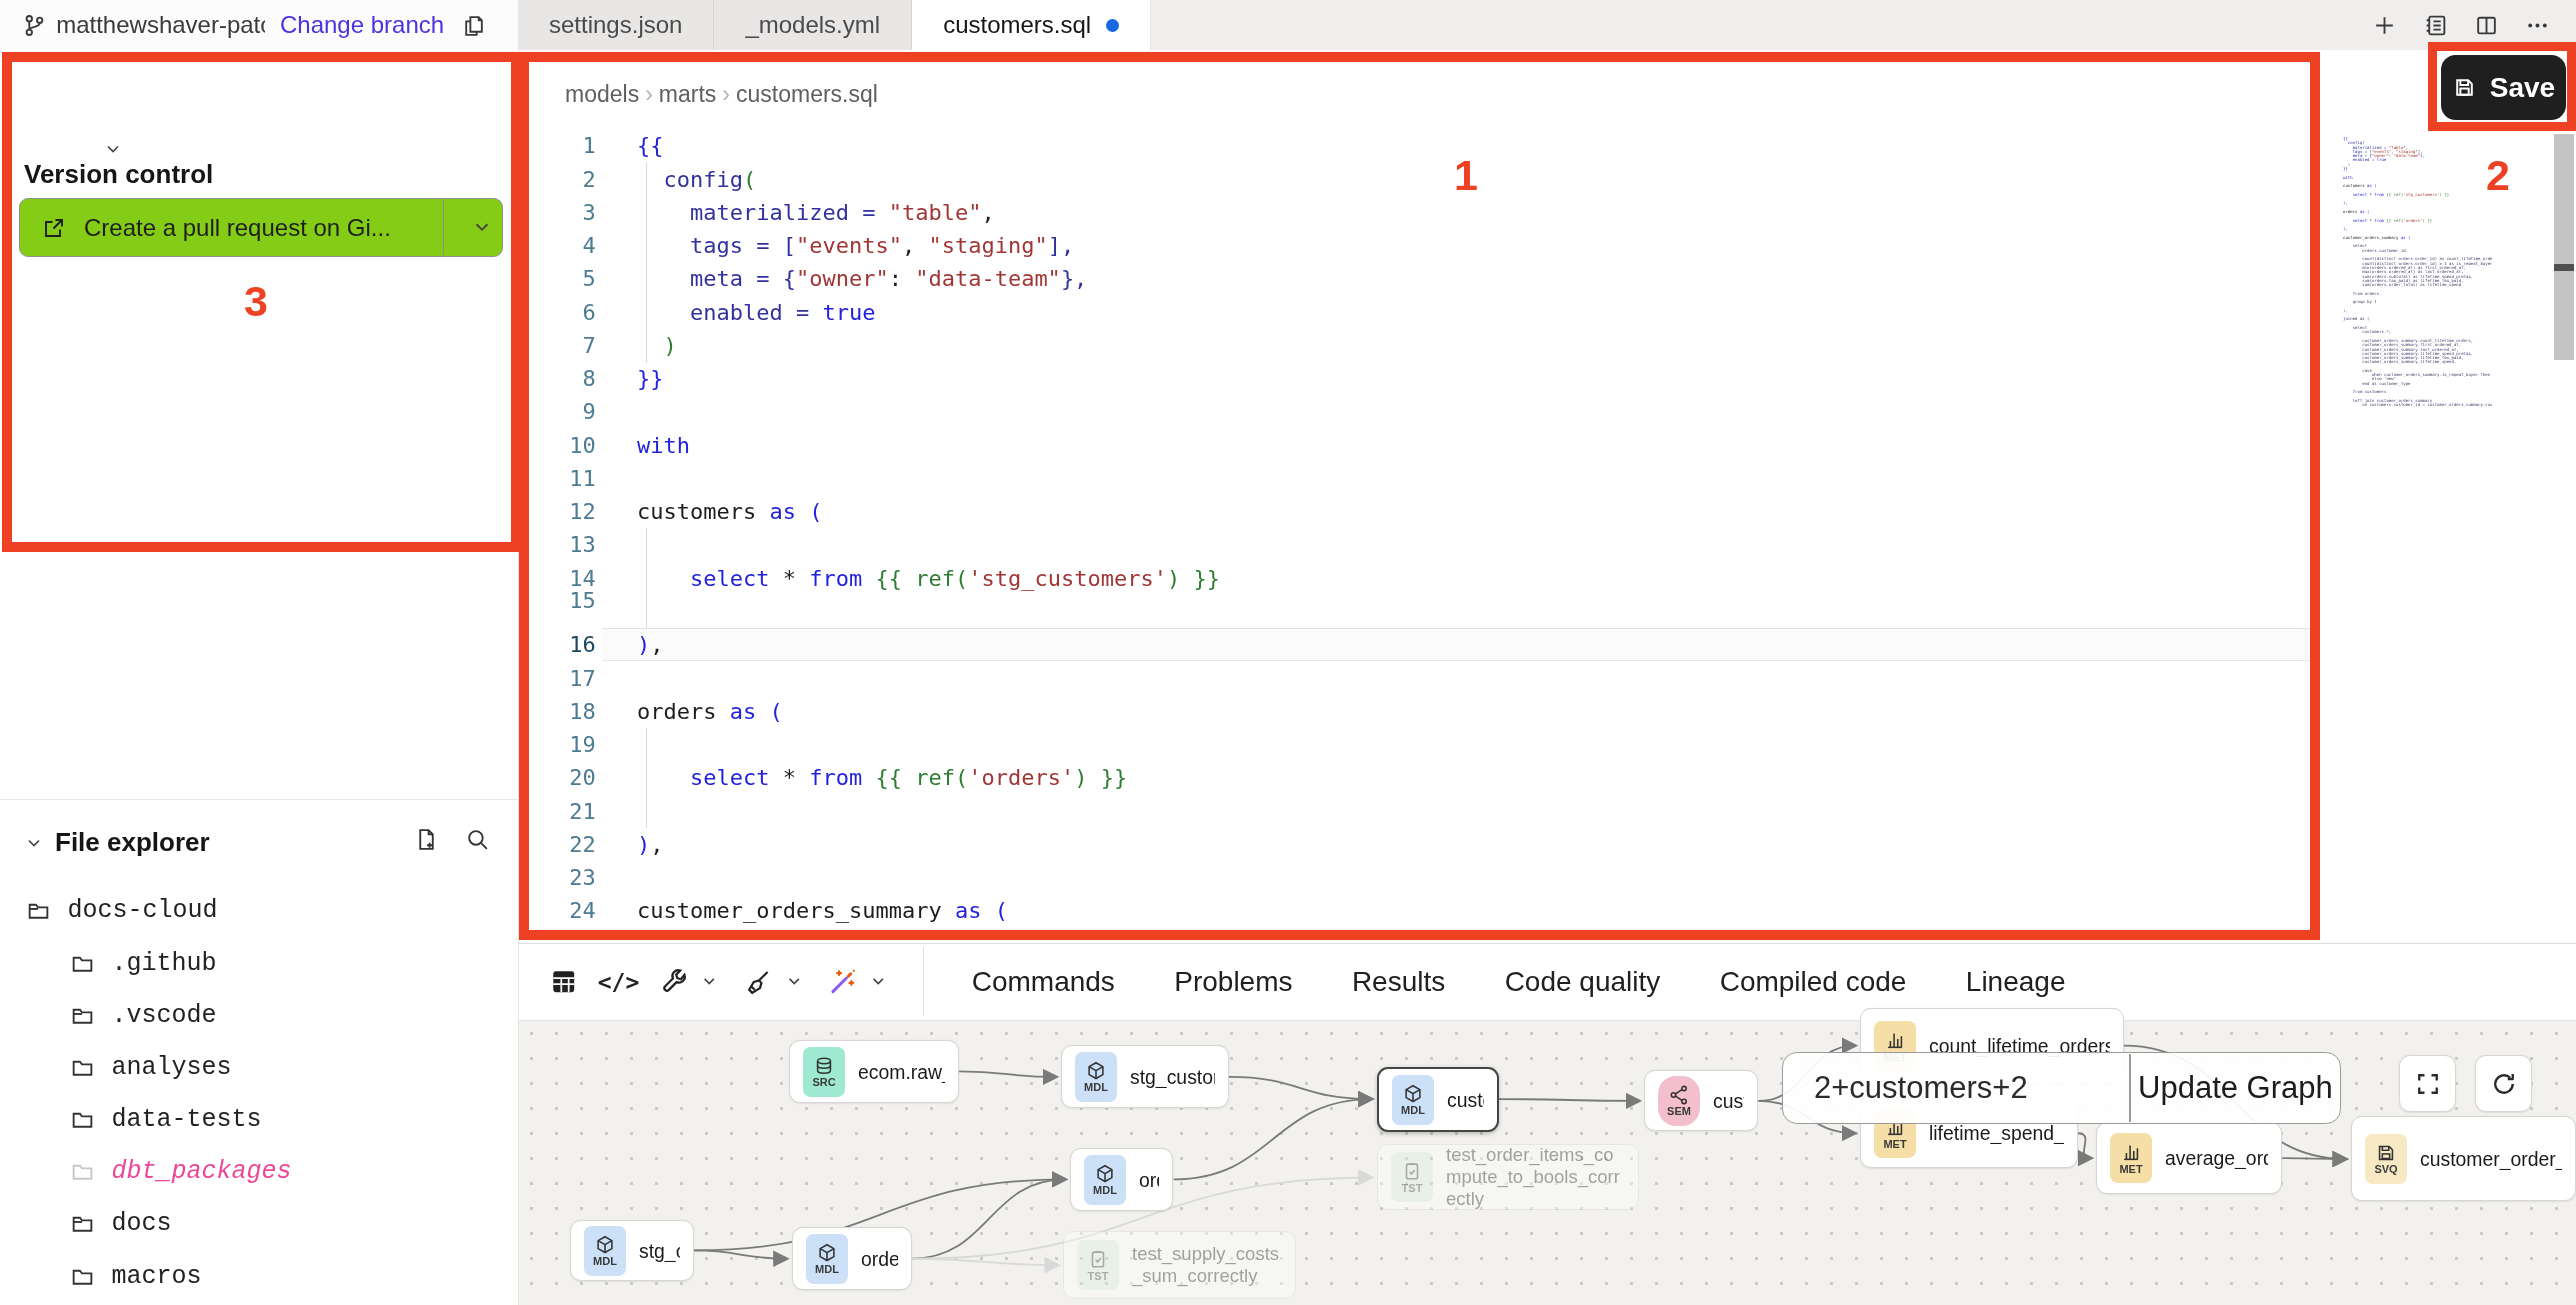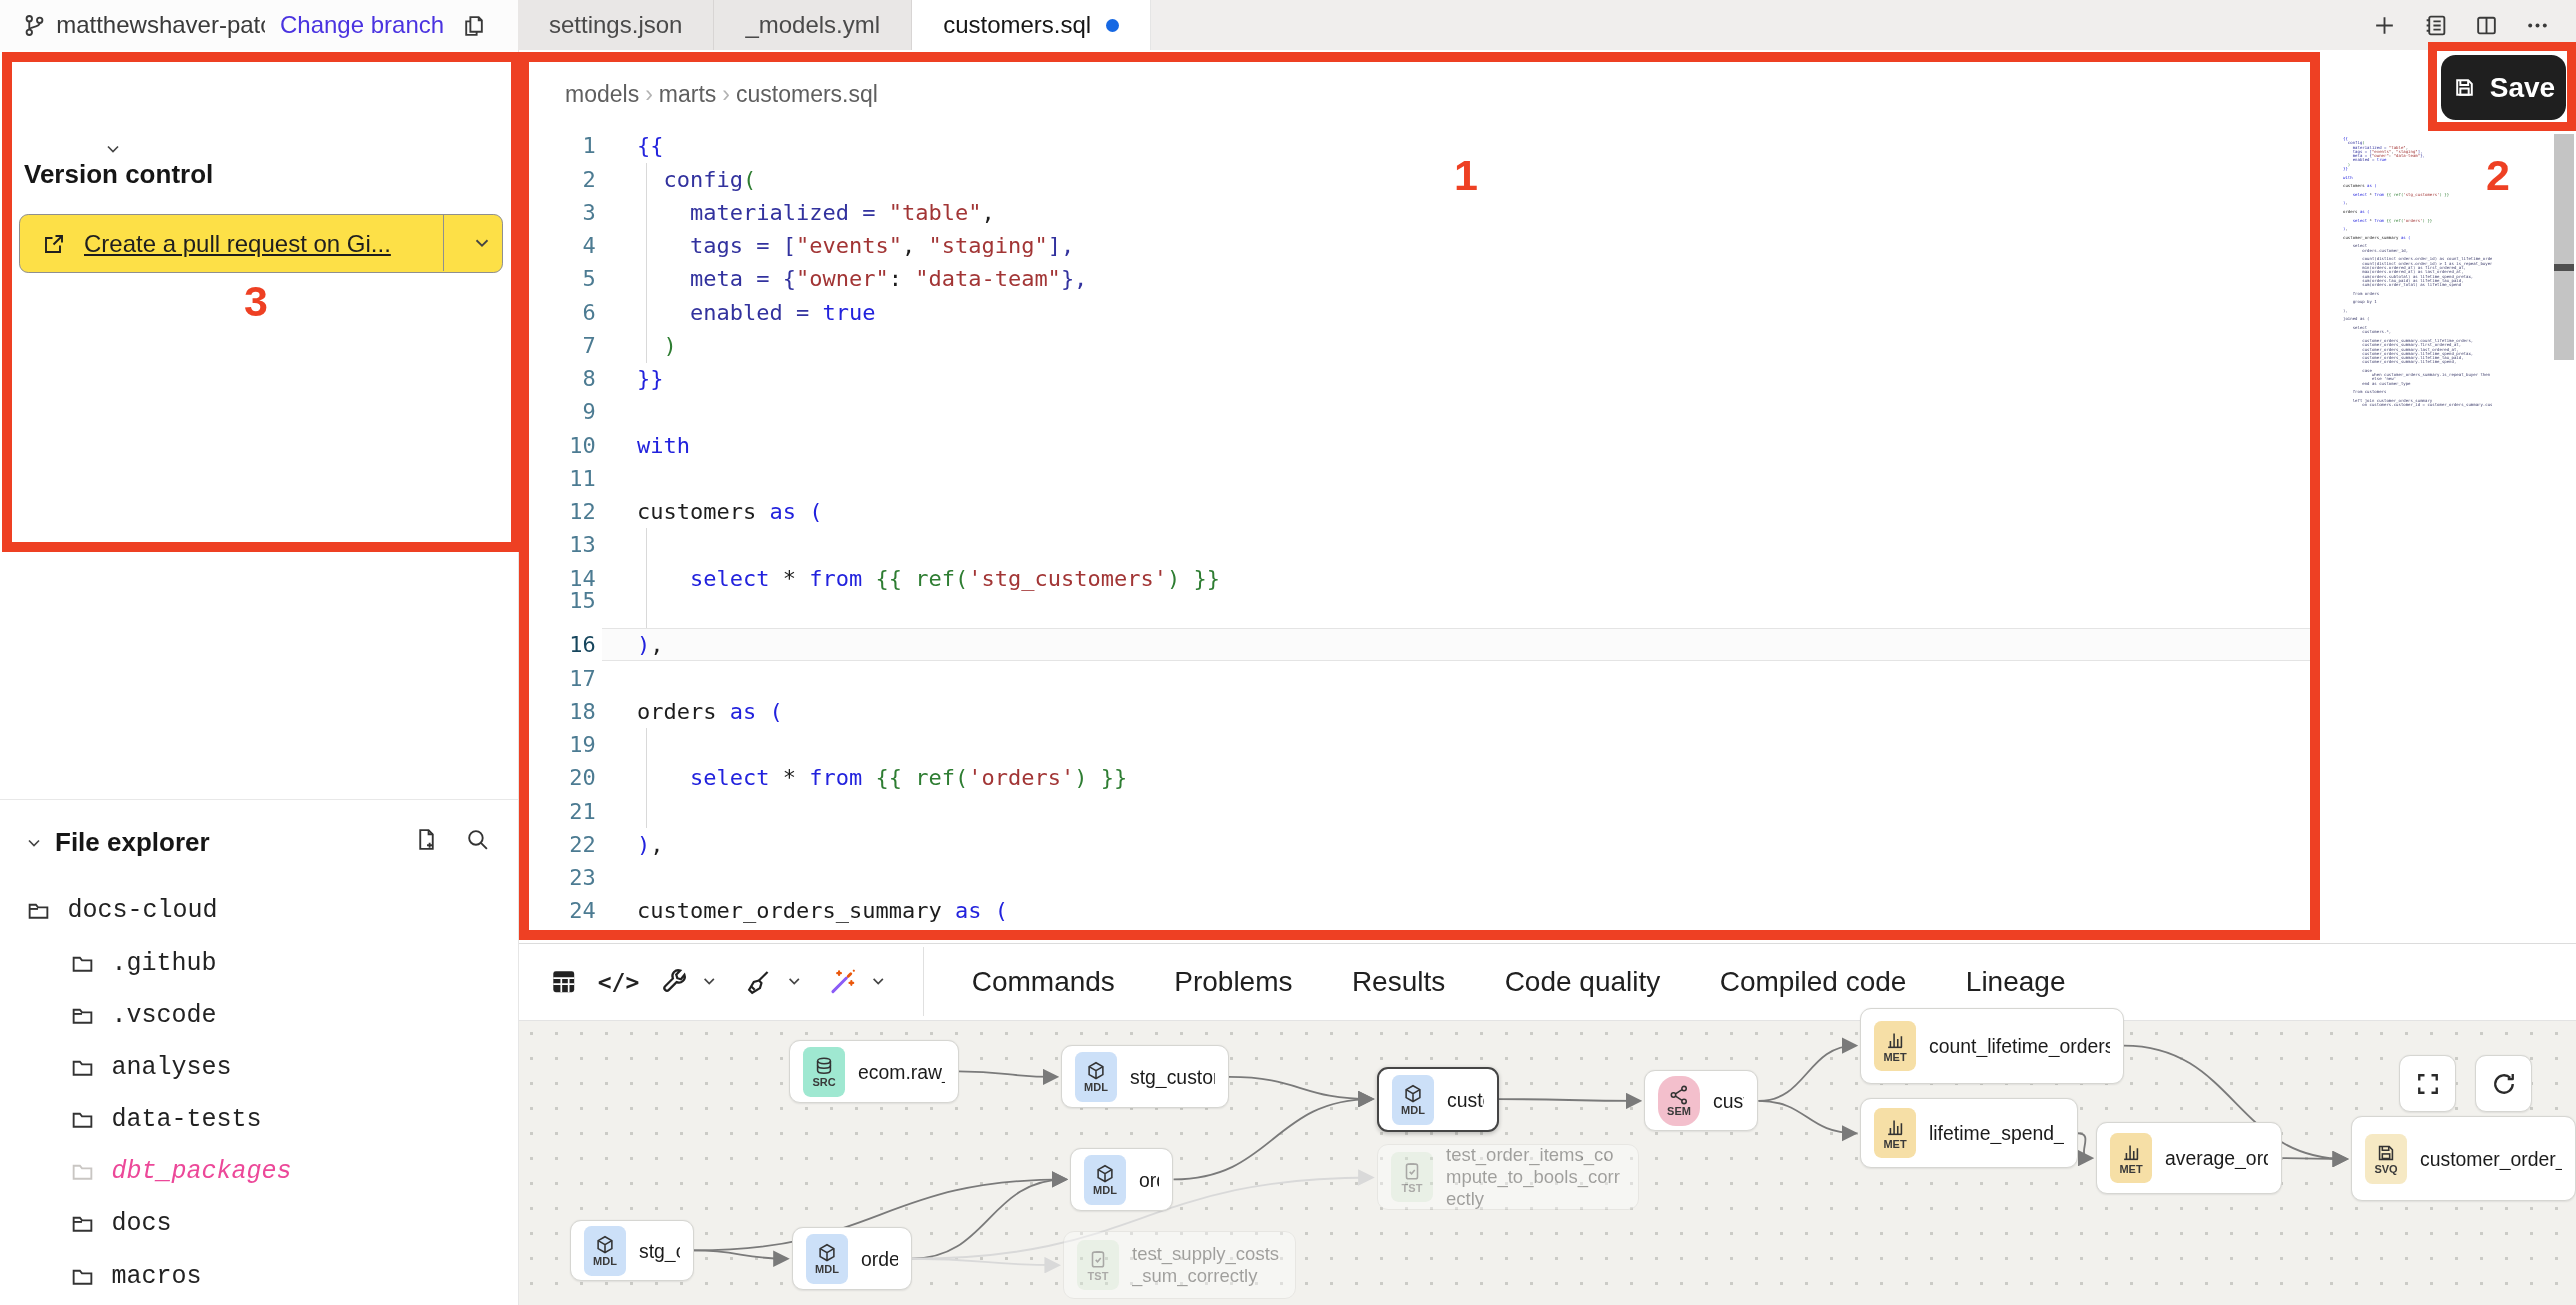--- a/index.html
+++ b/index.html
@@ -20,22 +20,22 @@
   .tab.active{background:#ffffff;color:#161616;border-right:0.9px solid #e5e5e5;}
   .tab .dirty-dot{width:13px;height:13px;border-radius:50%;background:#1668e3;margin-left:14.8px;}
   #topbar-actions{right:26px;top:0;height:50px;display:flex;align-items:center;gap:26px;}
   .tb-icon{width:25px;height:25px;cursor:pointer;}
 
   
   #sidebar{left:0;top:50px;width:519px;height:1256px;background:#ffffff;border-right:0.9px solid #e6e6e6;}
   .section-header{display:flex;align-items:center;font-size:26px;font-weight:700;color:#161616;}
   #vc-header{left:24px;top:89px;flex-direction:column;}
   .chev{width:20px;height:20px;margin-right:11px;}
-  #pr-button{left:18.5px;top:164px;width:484px;height:59px;border:1.4px solid #8f8f8f;border-radius:9.2px;
-             background:#fde047;display:flex;align-items:center;cursor:pointer;text-decoration:underline;}
+  #pr-button{left:18.5px;top:148px;width:484px;height:59px;border:1.4px solid #8f8f8f;border-radius:9.2px;
+             background:#84cc16;display:flex;align-items:center;cursor:pointer;}
   #pr-button .extlink{width:24px;height:24px;margin-left:22px;}
   #pr-label{font-size:24px;color:#1f1f1f;margin-left:18.5px;white-space:nowrap;overflow:hidden;max-width:325px;}
   #pr-divider{position:absolute;left:423px;top:0;width:1.4px;height:56px;background:#8f8f8f;}
   #pr-caret{position:absolute;left:441px;top:0;width:42px;height:56px;display:flex;align-items:center;justify-content:center;}
   #sb-divider{left:0;top:749px;width:518px;height:0.9px;background:#e8e8e8;}
   #fe-header{left:24px;top:777px;}
   #fe-actions{right:28px;top:777px;display:flex;gap:26px;}
   .fe-icon{width:25px;height:25px;cursor:pointer;}
   #file-list{left:0;top:835px;width:518px;}
   .file-row{position:absolute;display:flex;align-items:center;height:42px;cursor:pointer;font-size:25px;color:#222;font-family:Liberation Mono, monospace;}
@@ -578,20 +578,25 @@
             <path d="M5 5h10.5L19 8.5V19H5z"></path>
             <path d="M8 5v4h7V5"></path>
             <rect x="8" y="13" width="8" height="5"></rect>
           </svg>
           <span class="node-badge">SVQ</span>
         </div>
         <span class="node-label nowrap">customer_order_metrics</span>
       </div>
     </div>
 
+  <div id="graph-overlay" class="abs">
+    <div id="graph-search">2+customers+2</div>
+    <div id="overlay-div"></div>
+    <div id="update-graph">Update Graph</div>
+  </div>
   <div class="graph-btn" style="left:2399px;top:1055px;">
     <svg viewBox="0 0 24 24" fill="none" stroke="#2a2a2a" stroke-width="2" width="28" height="28">
       <path d="M9 4.5H4.5V9M15 4.5h4.5V9M9 19.5H4.5V15M15 19.5h4.5V15"></path>
     </svg>
   </div>
   <div class="graph-btn" style="left:2475px;top:1055px;">
     <svg viewBox="0 0 24 24" fill="none" stroke="#2a2a2a" stroke-width="2" width="28" height="28">
       <path d="M19.5 12a7.5 7.5 0 1 1-2.2-5.3"></path>
         <path d="M19.5 3.5v4.3h-4.3" stroke-linejoin="round"></path>
     </svg>

